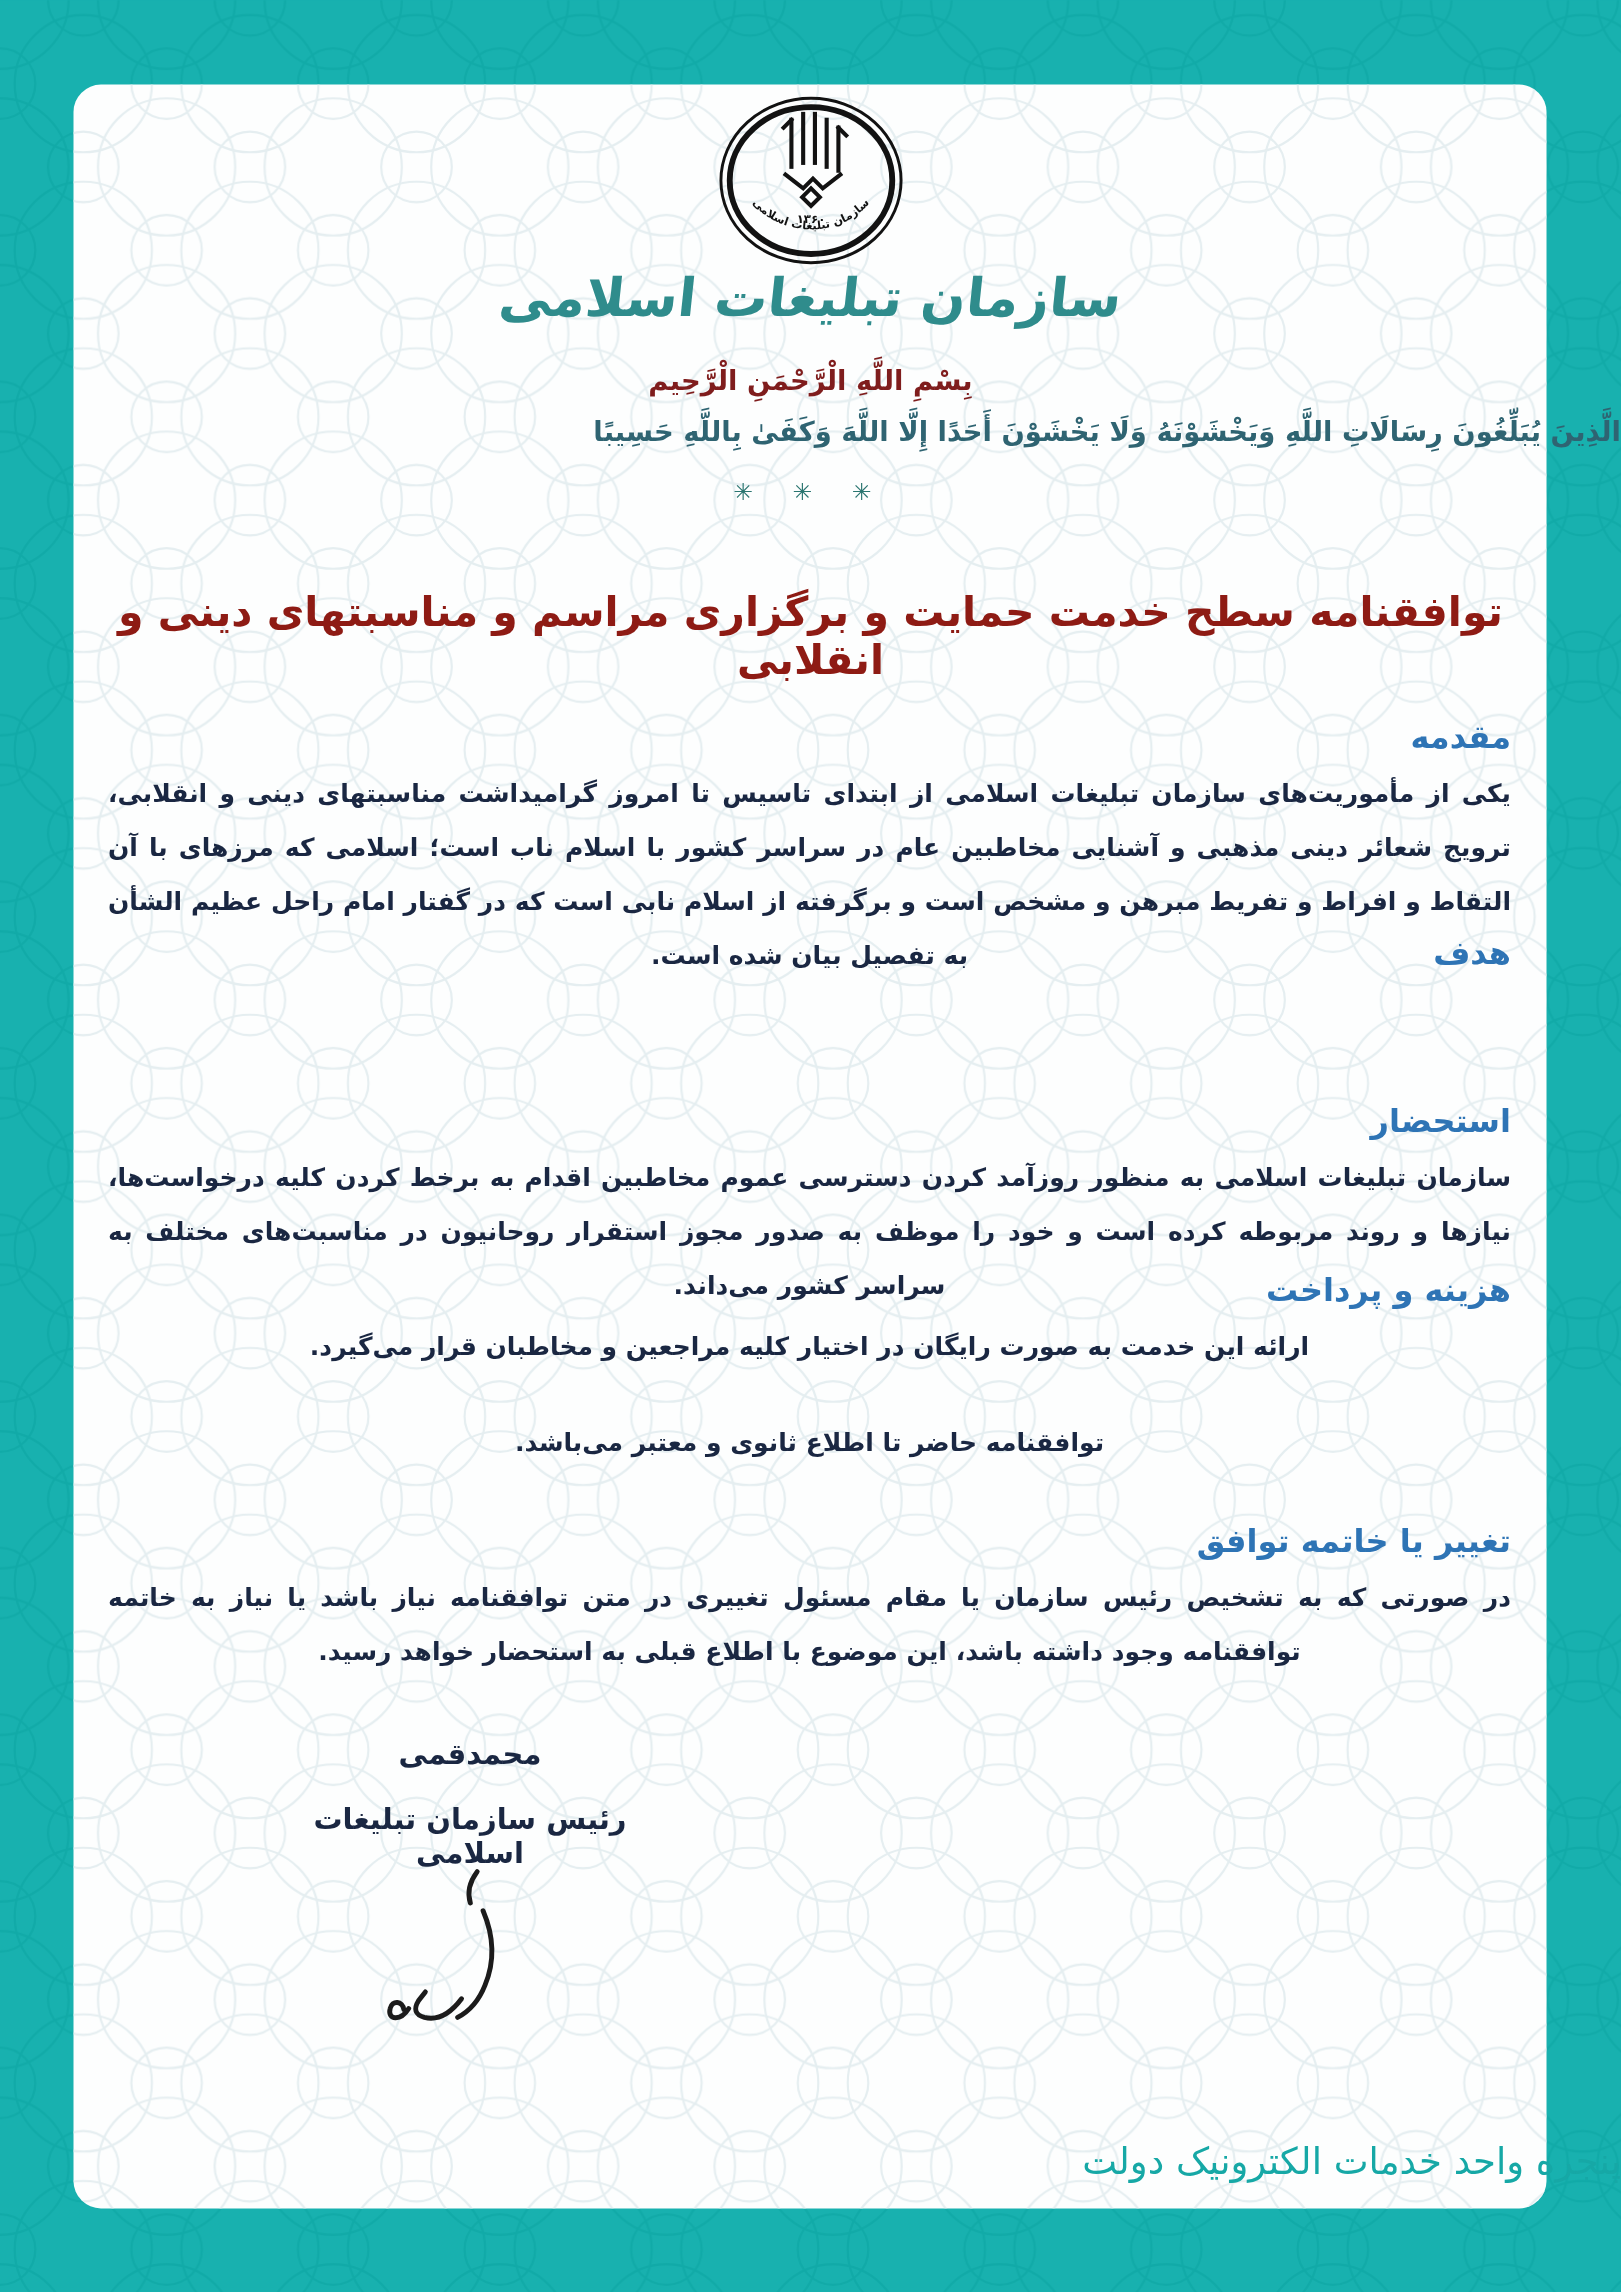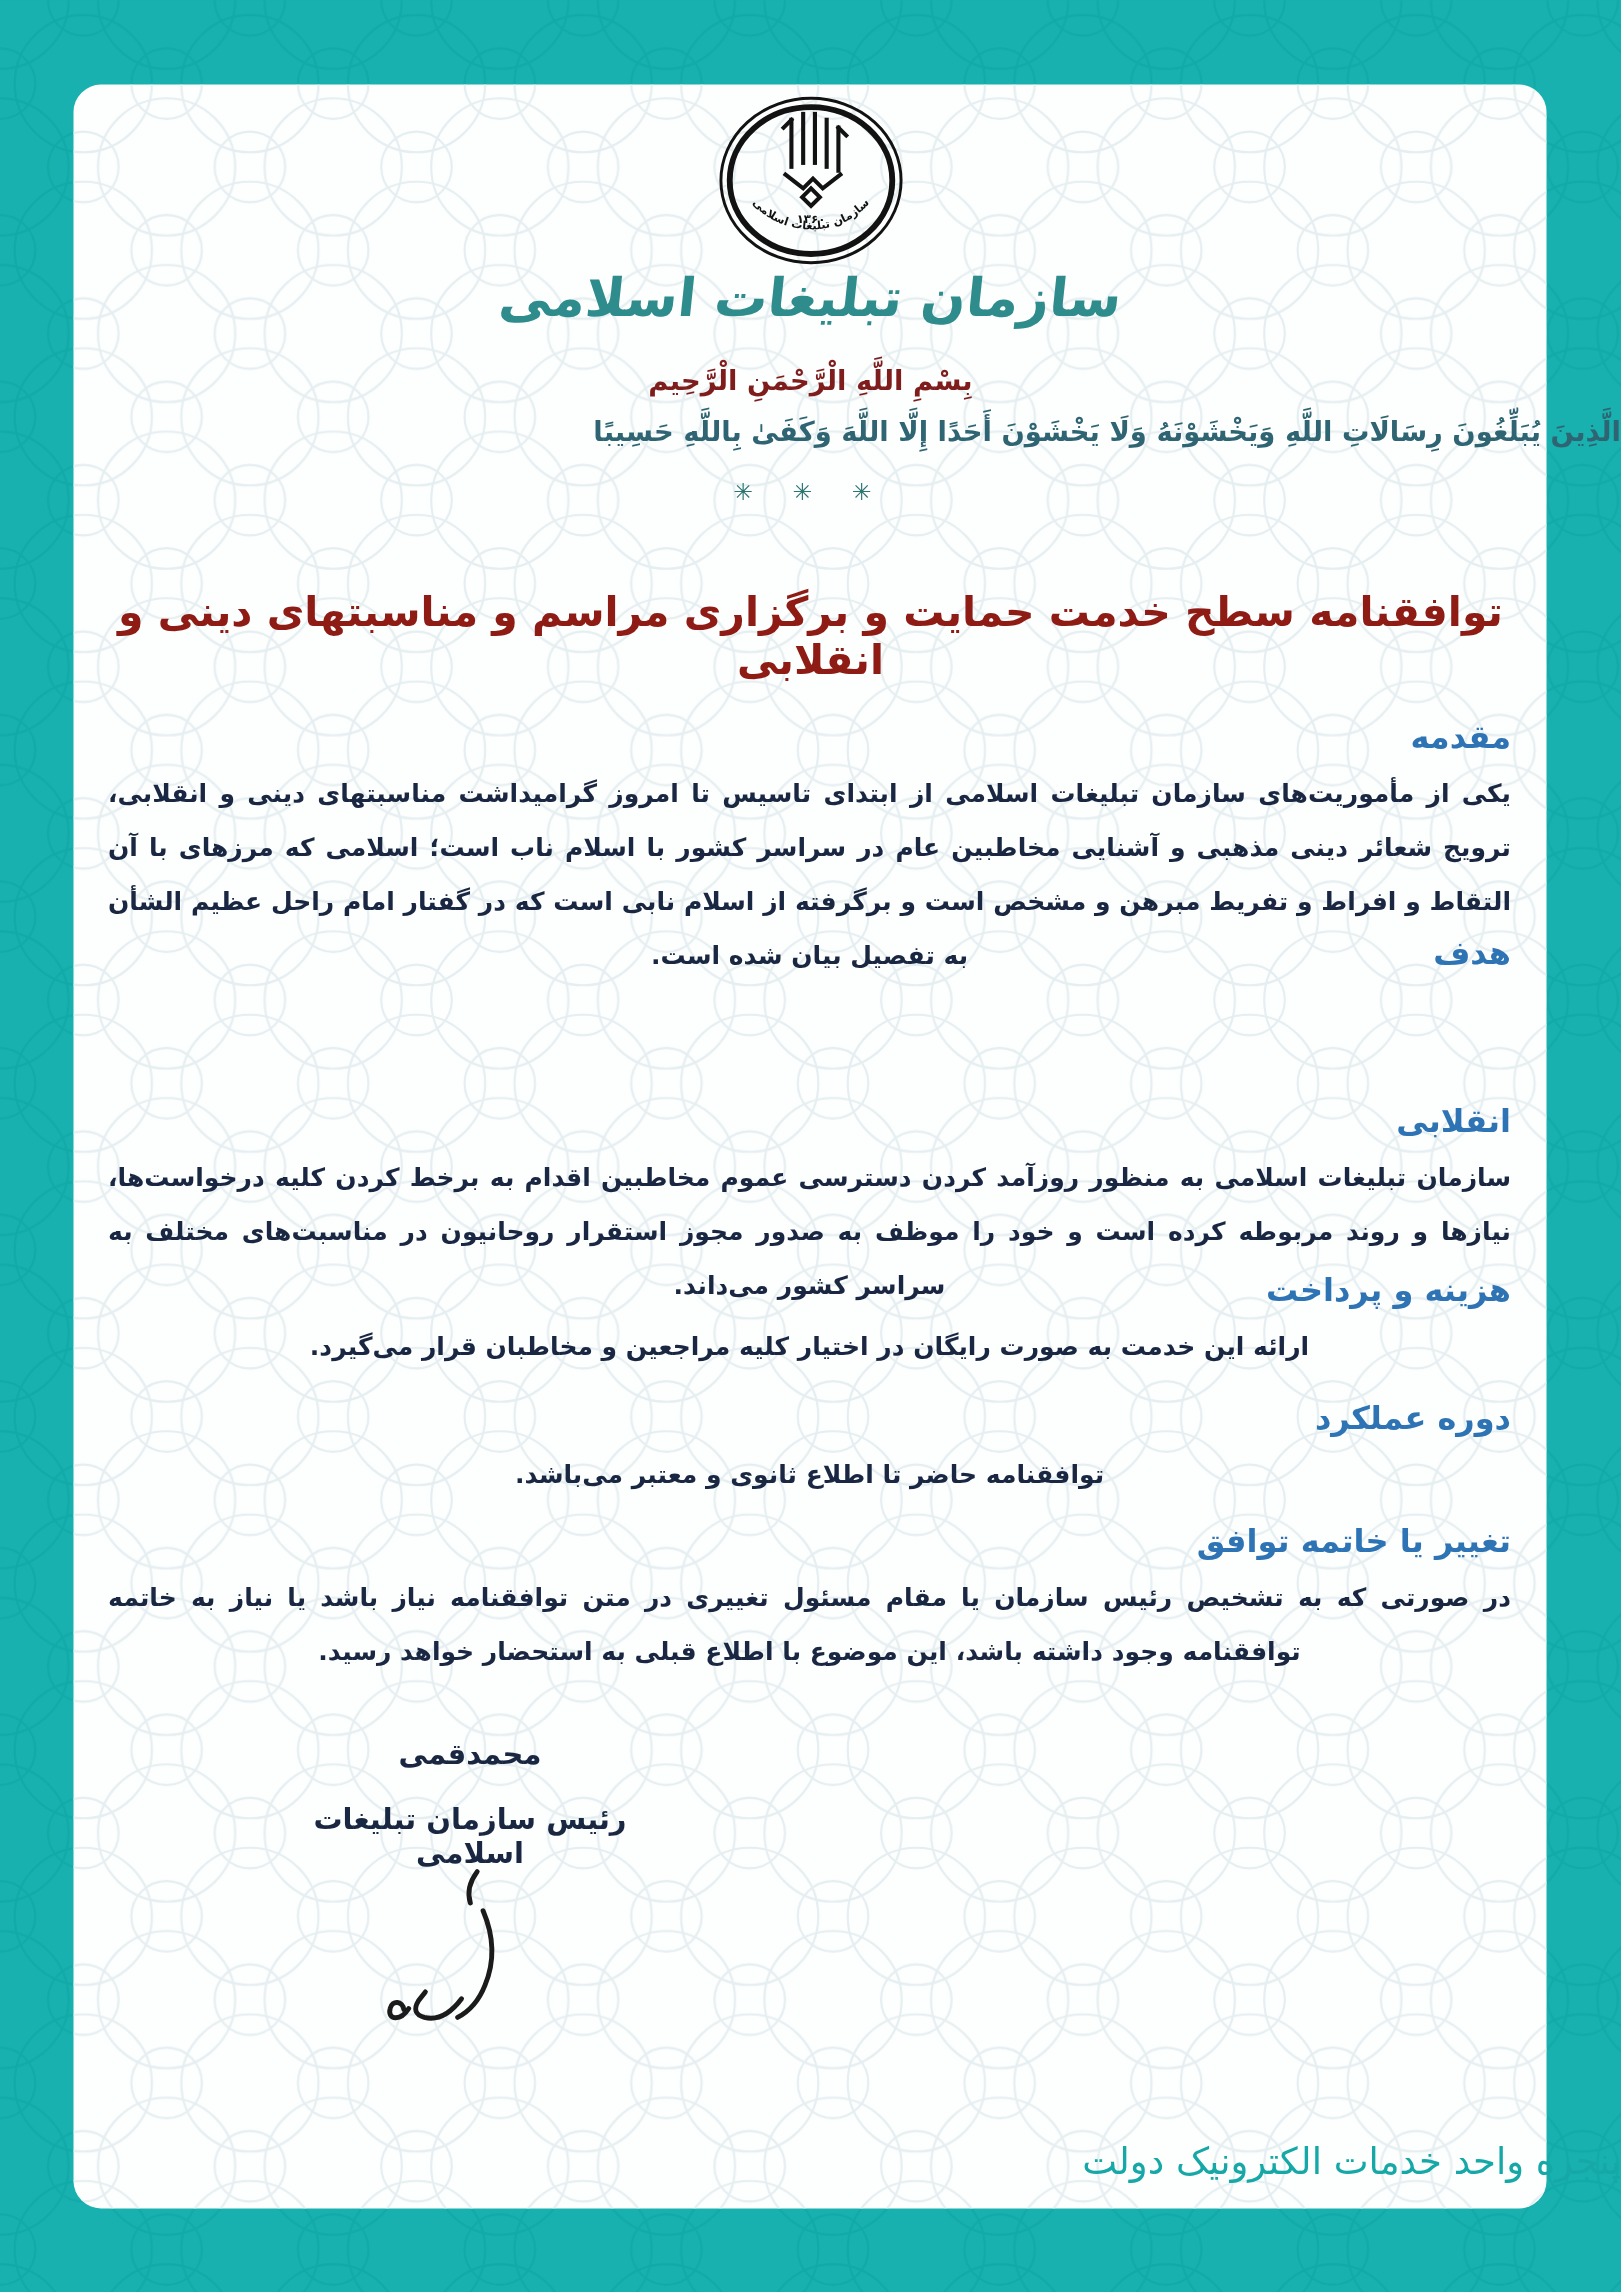--- a/index.html
+++ b/index.html
@@ -117,31 +117,30 @@
     <section class="section s1">
       <h2>مقدمه</h2>
       <p>یکی از مأموریت‌های سازمان تبلیغات اسلامی از ابتدای تاسیس تا امروز گرامیداشت مناسبتهای دینی و انقلابی، ترویج شعائر دینی مذهبی و آشنایی مخاطبین عام در سراسر کشور با اسلام ناب است؛ اسلامی که مرزهای با آن التقاط و افراط و تفریط مبرهن و مشخص است و برگرفته از اسلام نابی است که در گفتار امام راحل عظیم الشأن به تفصیل بیان شده است.</p>
     </section>
 
     <section class="section s2">
       <h2>هدف</h2>
     </section>
 
     <section class="section s3">
-      <h2>انقلابی</h2>
+      <h2>استحضار</h2>
       <p>سازمان تبلیغات اسلامی به منظور روزآمد کردن دسترسی عموم مخاطبین اقدام به برخط کردن کلیه درخواست‌ها، نیازها و روند مربوطه کرده است و خود را موظف به صدور مجوز استقرار روحانیون در مناسبت‌های مختلف به سراسر کشور می‌داند.</p>
     </section>
 
     <section class="section s4">
       <h2>هزینه و پرداخت</h2>
       <p>ارائه این خدمت به صورت رایگان در اختیار کلیه مراجعین و مخاطبان قرار می‌گیرد.</p>
     </section>
 
     <section class="section s5">
-      <h2>دوره عملکرد</h2>
       <p>توافقنامه حاضر تا اطلاع ثانوی و معتبر می‌باشد.</p>
     </section>
 
     <section class="section s6">
       <h2>تغییر یا خاتمه توافق</h2>
       <p>در صورتی که به تشخیص رئیس سازمان یا مقام مسئول تغییری در متن توافقنامه نیاز باشد یا نیاز به خاتمه توافقنامه وجود داشته باشد، این موضوع با اطلاع قبلی به استحضار خواهد رسید.</p>
     </section>
 
     <div class="signature">
       <div class="sig-name">محمدقمی</div>

